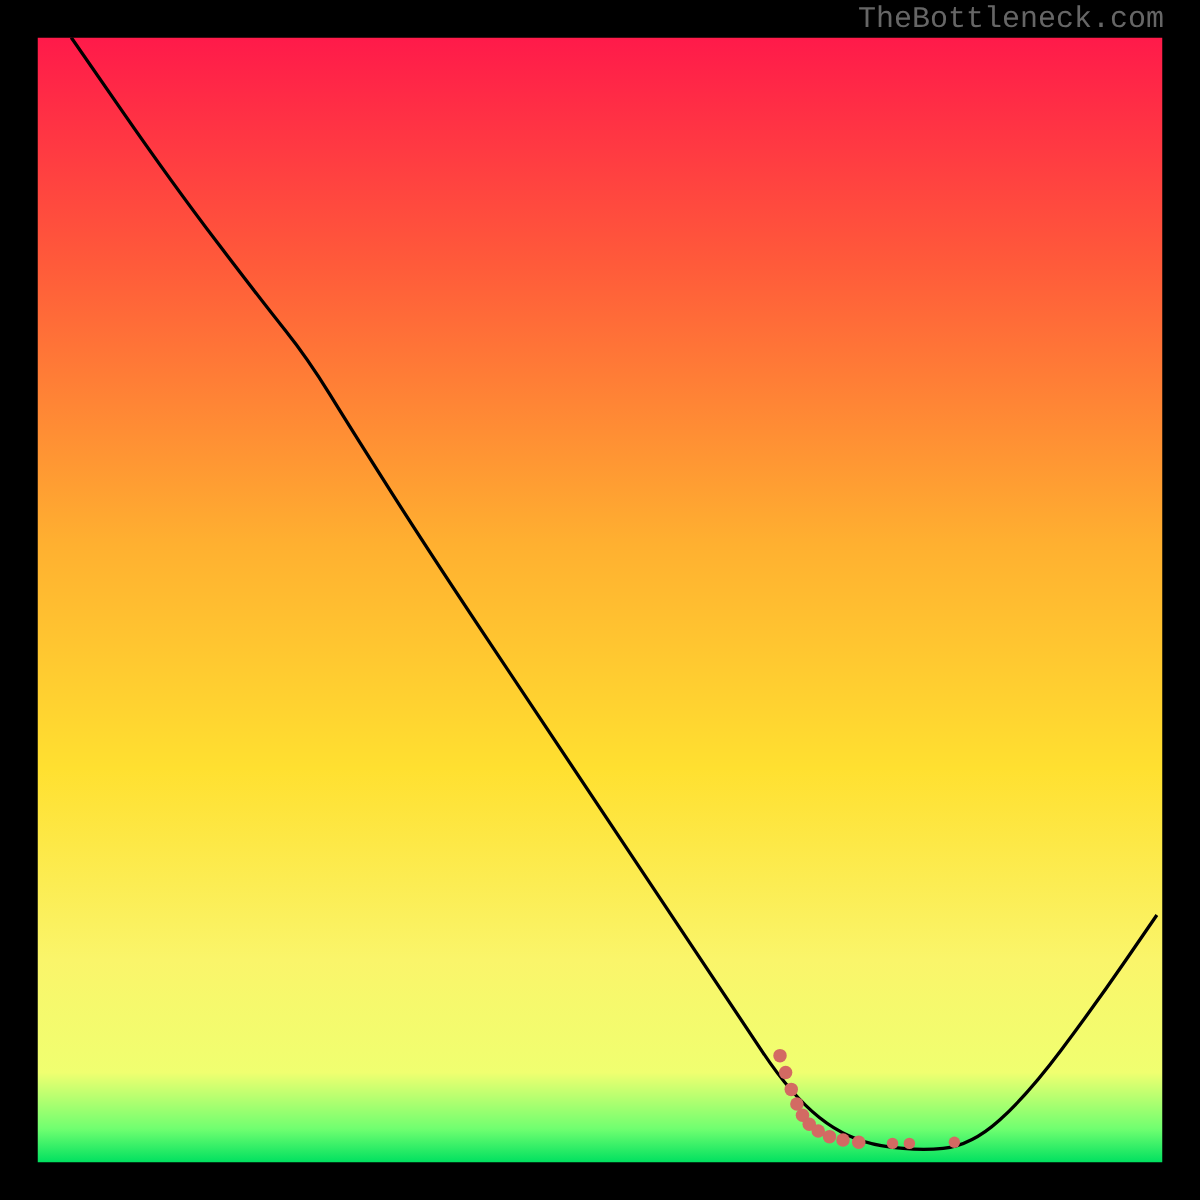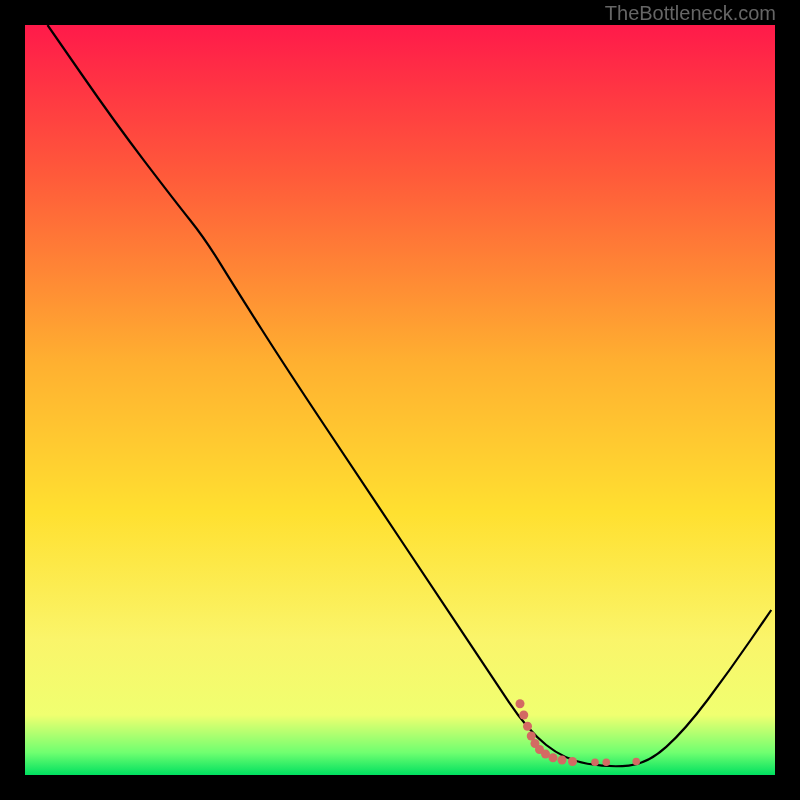--- a/index.html
+++ b/index.html
@@ -18,21 +18,21 @@
     width: 750px;
     height: 750px;
   }
   .watermark {
     position: absolute;
     top: 2px;
     right: 24px;
     color: #666;
     font-size: 20px;
     font-weight: 500;
-    font-family: Liberation Sans, sans-serif;
+    font-family: Liberation Mono, monospace;
     text-align: center;
   }
 </style>
 </head>
 <body>
 
 <div class="watermark">TheBottleneck.com</div>
 
 <svg class="plot" viewBox="0 0 750 750" preserveAspectRatio="none">
   <defs>

